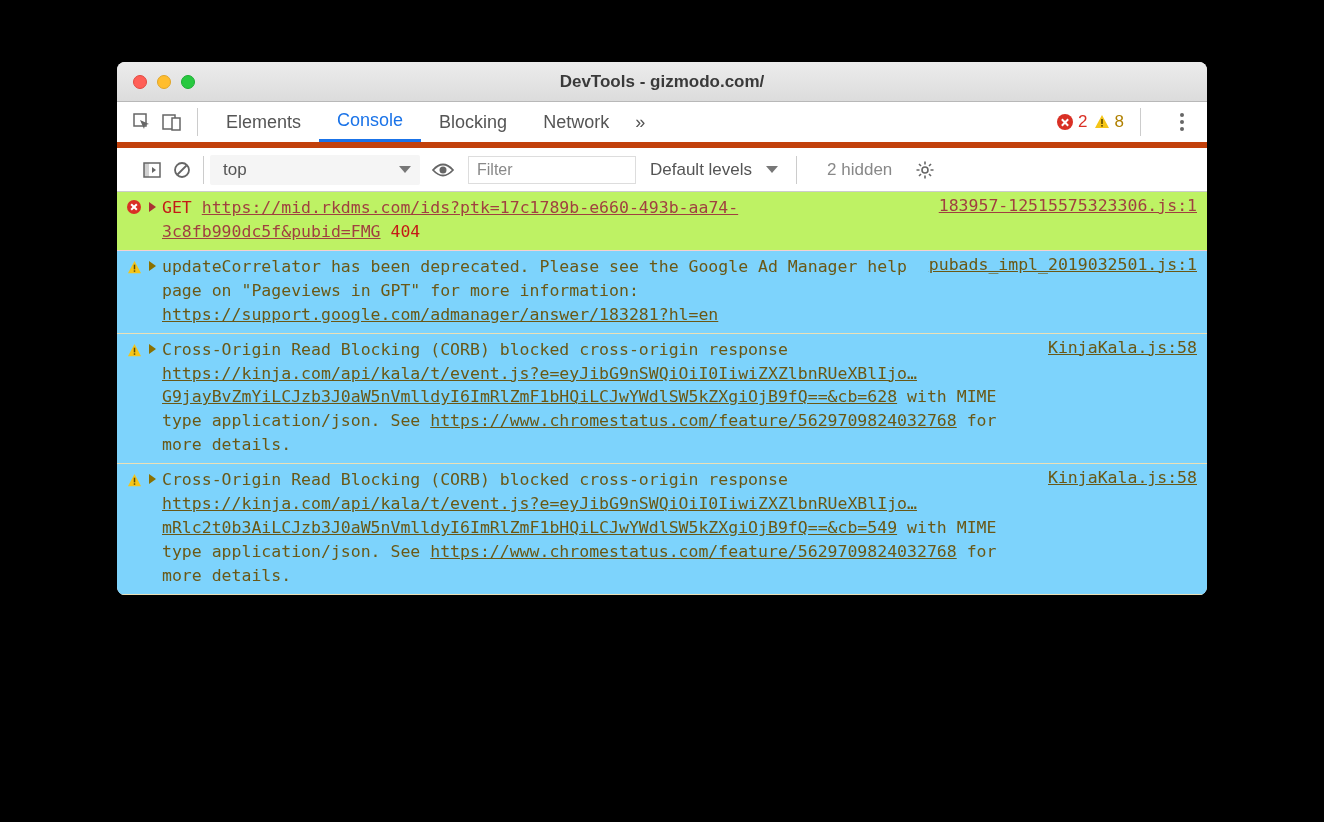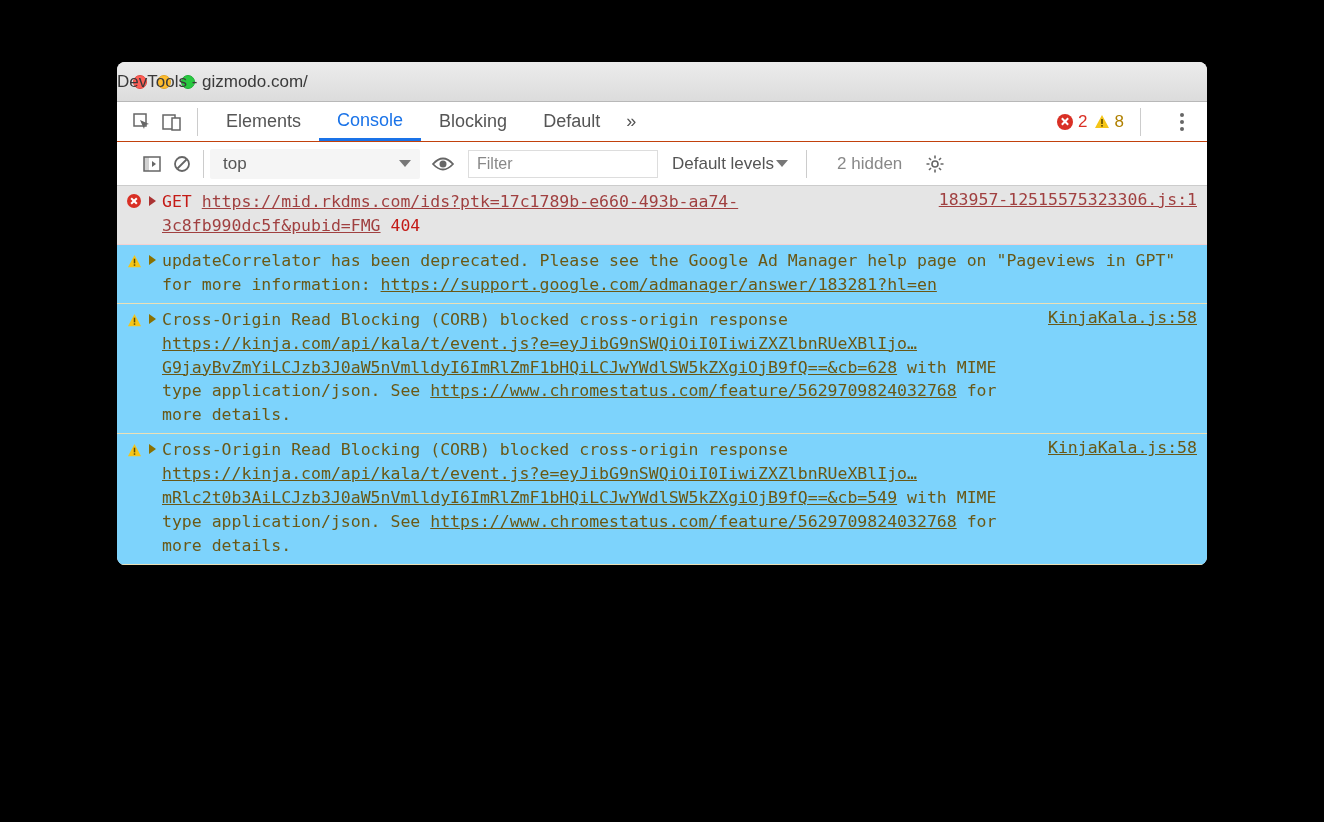--- a/index.html
+++ b/index.html
@@ -37,28 +37,29 @@
   width: 14px;
   height: 14px;
   border-radius: 50%;
 }
 .tl-red { background: #ff5f57; border: 1px solid #e1493f; }
 .tl-yellow { background: #ffbd2e; border: 1px solid #e0a528; }
 .tl-green { background: #28c940; border: 1px solid #1dae34; }
 .title {
   position: absolute;
   left: 0; right: 0;
-  text-align: left;
+  text-align: center;
   font-size: 17px;
   color: #3a3a3a;
   pointer-events: none;
+  font-weight: bold;
 }
 .tabbar {
-  height: 40px;
-  border-bottom: 1px solid #c2410c;
+  height: 46px;
+  border-bottom: 6px solid #c2410c;
   display: flex;
   align-items: center;
   padding: 0 10px;
 }
 .icon-btn {
   width: 30px;
   height: 30px;
   display: flex;
   align-items: center;
   justify-content: center;
@@ -152,29 +153,29 @@
   width: 0; height: 0;
   border-left: 6px solid transparent;
   border-right: 6px solid transparent;
   border-top: 7px solid #777;
 }
 .filter-input {
   border: 1px solid #ddd;
   height: 28px;
   padding: 0 8px;
   font-size: 16px;
-  width: 190px;
+  width: 168px;
   margin-left: 10px;
   color: #000000;
 }
 .filter-input::placeholder { color: #888; }
 .levels {
   display: flex;
   align-items: center;
-  gap: 2px;
+  gap: 14px;
   margin-left: 14px;
   cursor: pointer;
 }
 .hidden-count {
   margin-left: 20px;
   color: #888;
   text-align: center;
 }
 .gear {
   margin-left: 18px;
@@ -182,21 +183,21 @@
 }
 .console-log {
   font-family: Menlo, Consolas, monospace;
   font-size: 16.5px;
 }
 .row {
   display: flex;
   padding: 4px 10px 6px 10px;
   border-bottom: 1px solid rgba(0,0,0,0.05);
 }
-.row.error { background: #e5e5e5; color: #c41a16; border-bottom: 1px solid #f5d1d1; }
+.row.error { background: #bef264; color: #c41a16; border-bottom: 1px solid #f5d1d1; }
 .row.warn { background: #7dd3fc; color: #6a5816; border-bottom: 1px solid #ece0b6; }
 .row-icon {
   width: 20px;
   flex-shrink: 0;
   padding-top: 2px;
 }
 .row-icon.error-ic {
   width: 14px; height: 14px;
   background: #d93025;
   border-radius: 50%;
@@ -263,21 +264,21 @@
     <div class="icon-btn">
       <svg width="20" height="18" viewBox="0 0 20 18">
           <rect x="1" y="2" width="12" height="14" fill="none" stroke="#666" stroke-width="1.5"></rect>
           <rect x="10" y="5" width="8" height="12" fill="#fff" stroke="#666" stroke-width="1.5"></rect>
         </svg>
     </div>
     <div class="divider"></div>
     <div class="tab">Elements</div>
     <div class="tab active">Console</div>
     <div class="tab">Blocking</div>
-    <div class="tab">Default</div>
+    <div class="tab">Network</div>
     <div class="tab" style="padding:0 8px">»</div>
     <div class="tabbar-right">
       <div class="badge-error">
         <div class="badge-error-icon"></div>
         <span>2</span>
       </div>
       <div class="badge-warn">
         <span class="badge-warn-icon">
           <svg width="16" height="16" viewBox="0 0 16 16">
               <path d="M8 1 L15 14 L1 14 Z" fill="#f5c518"></path>
@@ -363,20 +364,21 @@
         <svg width="15" height="15" viewBox="0 0 16 16">
             <path d="M8 1 L15 14 L1 14 Z" fill="#f5c518"></path>
             <rect x="7.2" y="5" width="1.6" height="5" fill="#5f4b00"></rect>
             <rect x="7.2" y="11" width="1.6" height="1.6" fill="#5f4b00"></rect>
           </svg>
       </div>
       <div class="disclosure"></div>
       <div class="msg">
         <span>updateCorrelator has been deprecated. Please see the Google Ad Manager help page on "Pageviews in GPT" for more information: </span><span class="link">https://support.google.com/admanager/answer/183281?hl=en</span>
       </div>
+      <span class="source">pubads_impl_2019032501.js:1</span>
     </div>
 
     <div class="row warn">
       <div class="row-icon warn-ic">
         <svg width="15" height="15" viewBox="0 0 16 16">
             <path d="M8 1 L15 14 L1 14 Z" fill="#f5c518"></path>
             <rect x="7.2" y="5" width="1.6" height="5" fill="#5f4b00"></rect>
             <rect x="7.2" y="11" width="1.6" height="1.6" fill="#5f4b00"></rect>
           </svg>
       </div>

